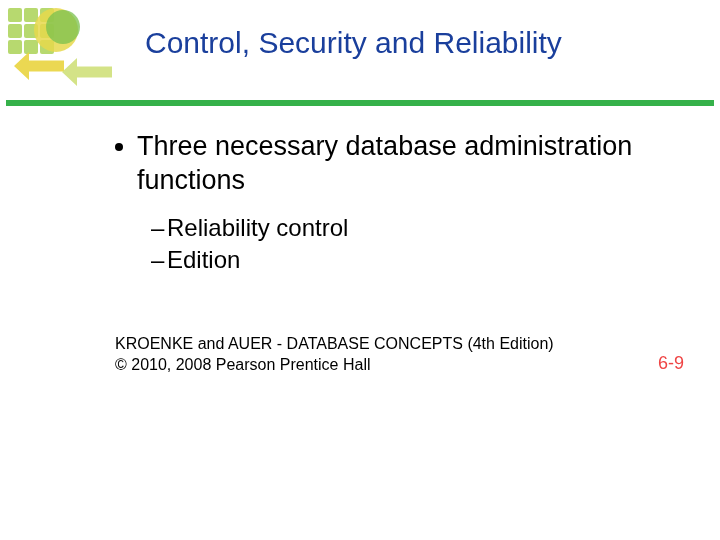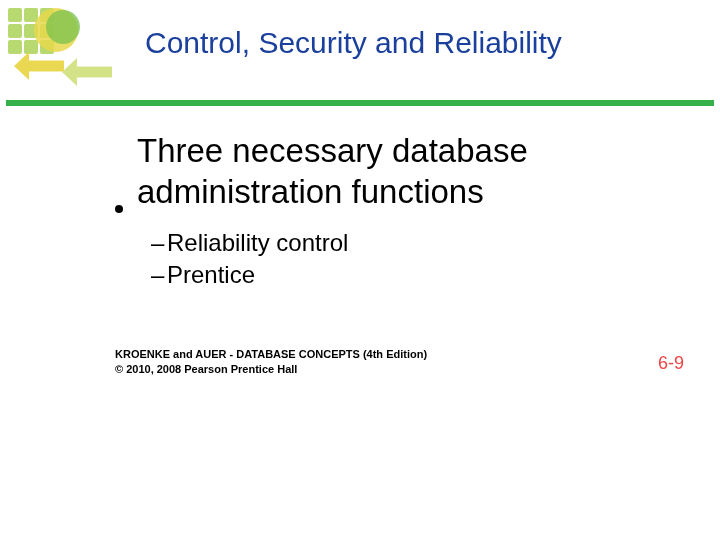--- a/index.html
+++ b/index.html
@@ -93,22 +93,22 @@
 
   .content {
     position: absolute;
     top: 130px;
     left: 115px;
     right: 50px;
     color: #000;
   }
   .bullet-row {
     display: flex;
-    align-items: flex-end;
-    font-size: 33px;
+    align-items: flex-start;
+    font-size: 27px;
     line-height: 1.25;
     margin-bottom: 14px;
   }
   .bullet-row .dot {
     width: 8px;
     min-width: 8px;
     margin-top: 13px;
     margin-right: 14px;
     height: 8px;
     background: #000;
@@ -124,24 +124,23 @@
   }
   .sub-row .dash {
     display: inline-block;
     width: 16px;
   }
 
   .footer-left {
     position: absolute;
     left: 115px;
     bottom: 28px;
-    font-size: 11px;
+    font-size: 16px;
     line-height: 1.3;
     color: #000;
-    font-weight: bold;
   }
   .footer-right {
     position: absolute;
     right: 36px;
     bottom: 30px;
     font-size: 18px;
     color: #ef4444;
   }
 </style>
 </head>
@@ -174,21 +173,21 @@
   <div class="content">
     <div class="bullet-row">
       <div class="dot"></div>
       <div>Three necessary database administration functions</div>
     </div>
     <div class="sub-list">
       <div class="sub-row">
         <span class="dash">–</span><span>Reliability control</span>
       </div>
       <div class="sub-row">
-        <span class="dash">–</span><span>Prentice</span>
+        <span class="dash">–</span><span>Edition</span>
       </div>
     </div>
   </div>
 
   <div class="footer-left">
     <div>KROENKE and AUER - DATABASE CONCEPTS (4th Edition)</div>
     <div>© 2010, 2008 Pearson Prentice Hall</div>
   </div>
 
   <div class="footer-right">6-9</div>

